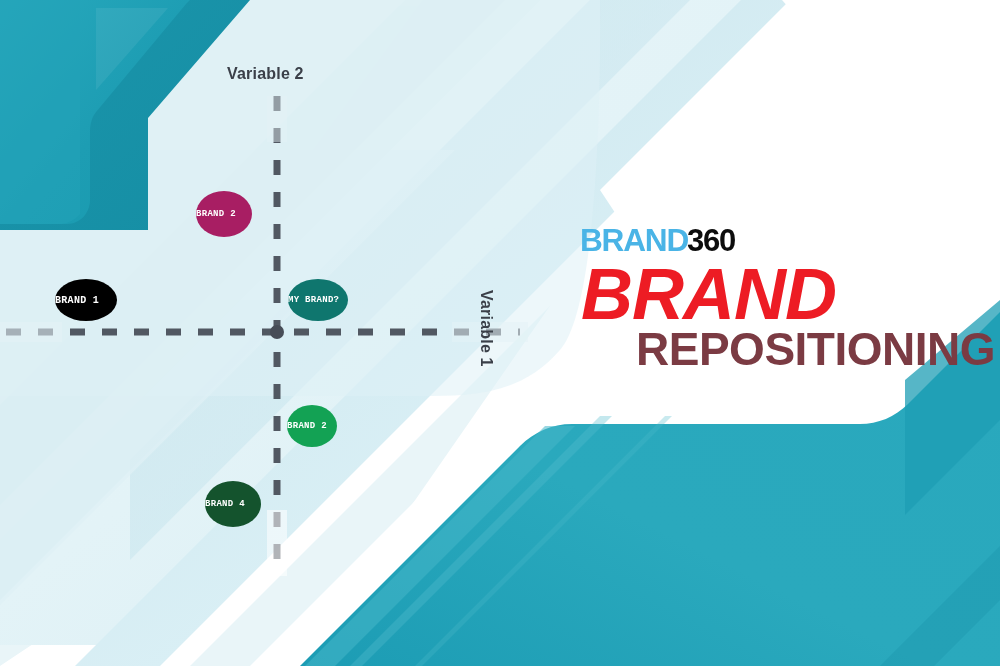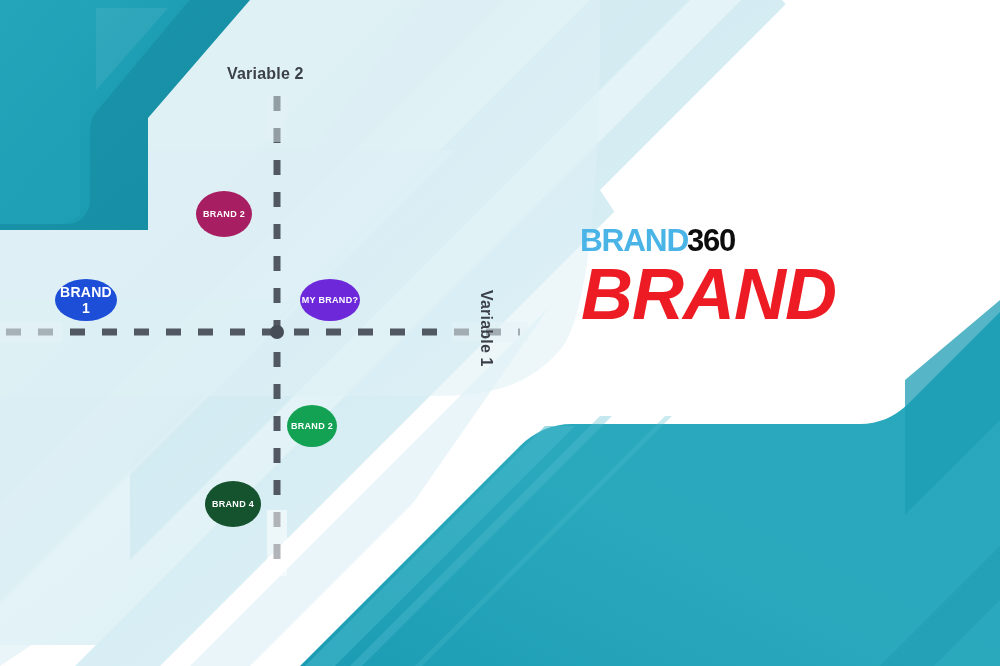--- a/index.html
+++ b/index.html
@@ -54,24 +54,24 @@
     top: 290px;
     transform: rotate(90deg);
     transform-origin: left top;
   }
 
   
   .bubble {
     position: absolute;
     display: flex;
     align-items: center;
-    justify-content: center;
+    justify-content: flex-start;
     border-radius: 50%;
     color: #ffffff;
-    font-family: Liberation Sans, sans-serif;
+    font-family: Liberation Mono, monospace;
     font-weight: bold;
     letter-spacing: 0.3px;
     text-align: center;
     user-select: none;
   }
 
   
   .brandblock {
     position: absolute;
     left: 572px;
@@ -246,37 +246,38 @@
       <circle cx="277" cy="332" r="7" fill="#474d57"></circle>
     </g>
   </svg>
 
   <div class="axis-layer">
     <div class="axis-label axis-label-v2">Variable 2</div>
     <div class="axis-label axis-label-v1">Variable 1</div>
   </div>
 
   <div id="bubble-layer" style="position:absolute;left:0;top:0;width:1000px;height:666px;">
-      <div class="bubble" style="left: 55px; top: 279px; width: 62px; height: 42px; background: #1d4ed8; font-size: 14px;">
+      <div class="bubble" style="left: 55px; top: 279px; width: 62px; height: 42px; background: #000000; font-size: 10px;">
         <span>BRAND 1</span>
       </div>
       <div class="bubble" style="left: 196px; top: 191px; width: 56px; height: 46px; background: rgb(168, 30, 99); font-size: 9px;">
         <span>BRAND 2</span>
       </div>
-      <div class="bubble" style="left: 300px; top: 279px; width: 60px; height: 42px; background: #6d28d9; font-size: 9px;">
+      <div class="bubble" style="left: 288px; top: 279px; width: 60px; height: 42px; background: #0f766e; font-size: 9px;">
         <span>MY BRAND?</span>
       </div>
       <div class="bubble" style="left: 287px; top: 405px; width: 50px; height: 42px; background: rgb(19, 162, 84); font-size: 9px;">
         <span>BRAND 2</span>
       </div>
       <div class="bubble" style="left: 205px; top: 481px; width: 56px; height: 46px; background: #14532d; font-size: 9px;">
         <span>BRAND 4</span>
       </div>
     </div>
 
   <div class="brandblock">
     <div class="logo-row">
       <span class="logo-brand">BRAND</span><span class="logo-360">360</span>
     </div>
     <div class="headline-1">BRAND</div>
+    <div class="headline-2">REPOSITIONING</div>
   </div>
 
 </div>
 
 </body></html>

